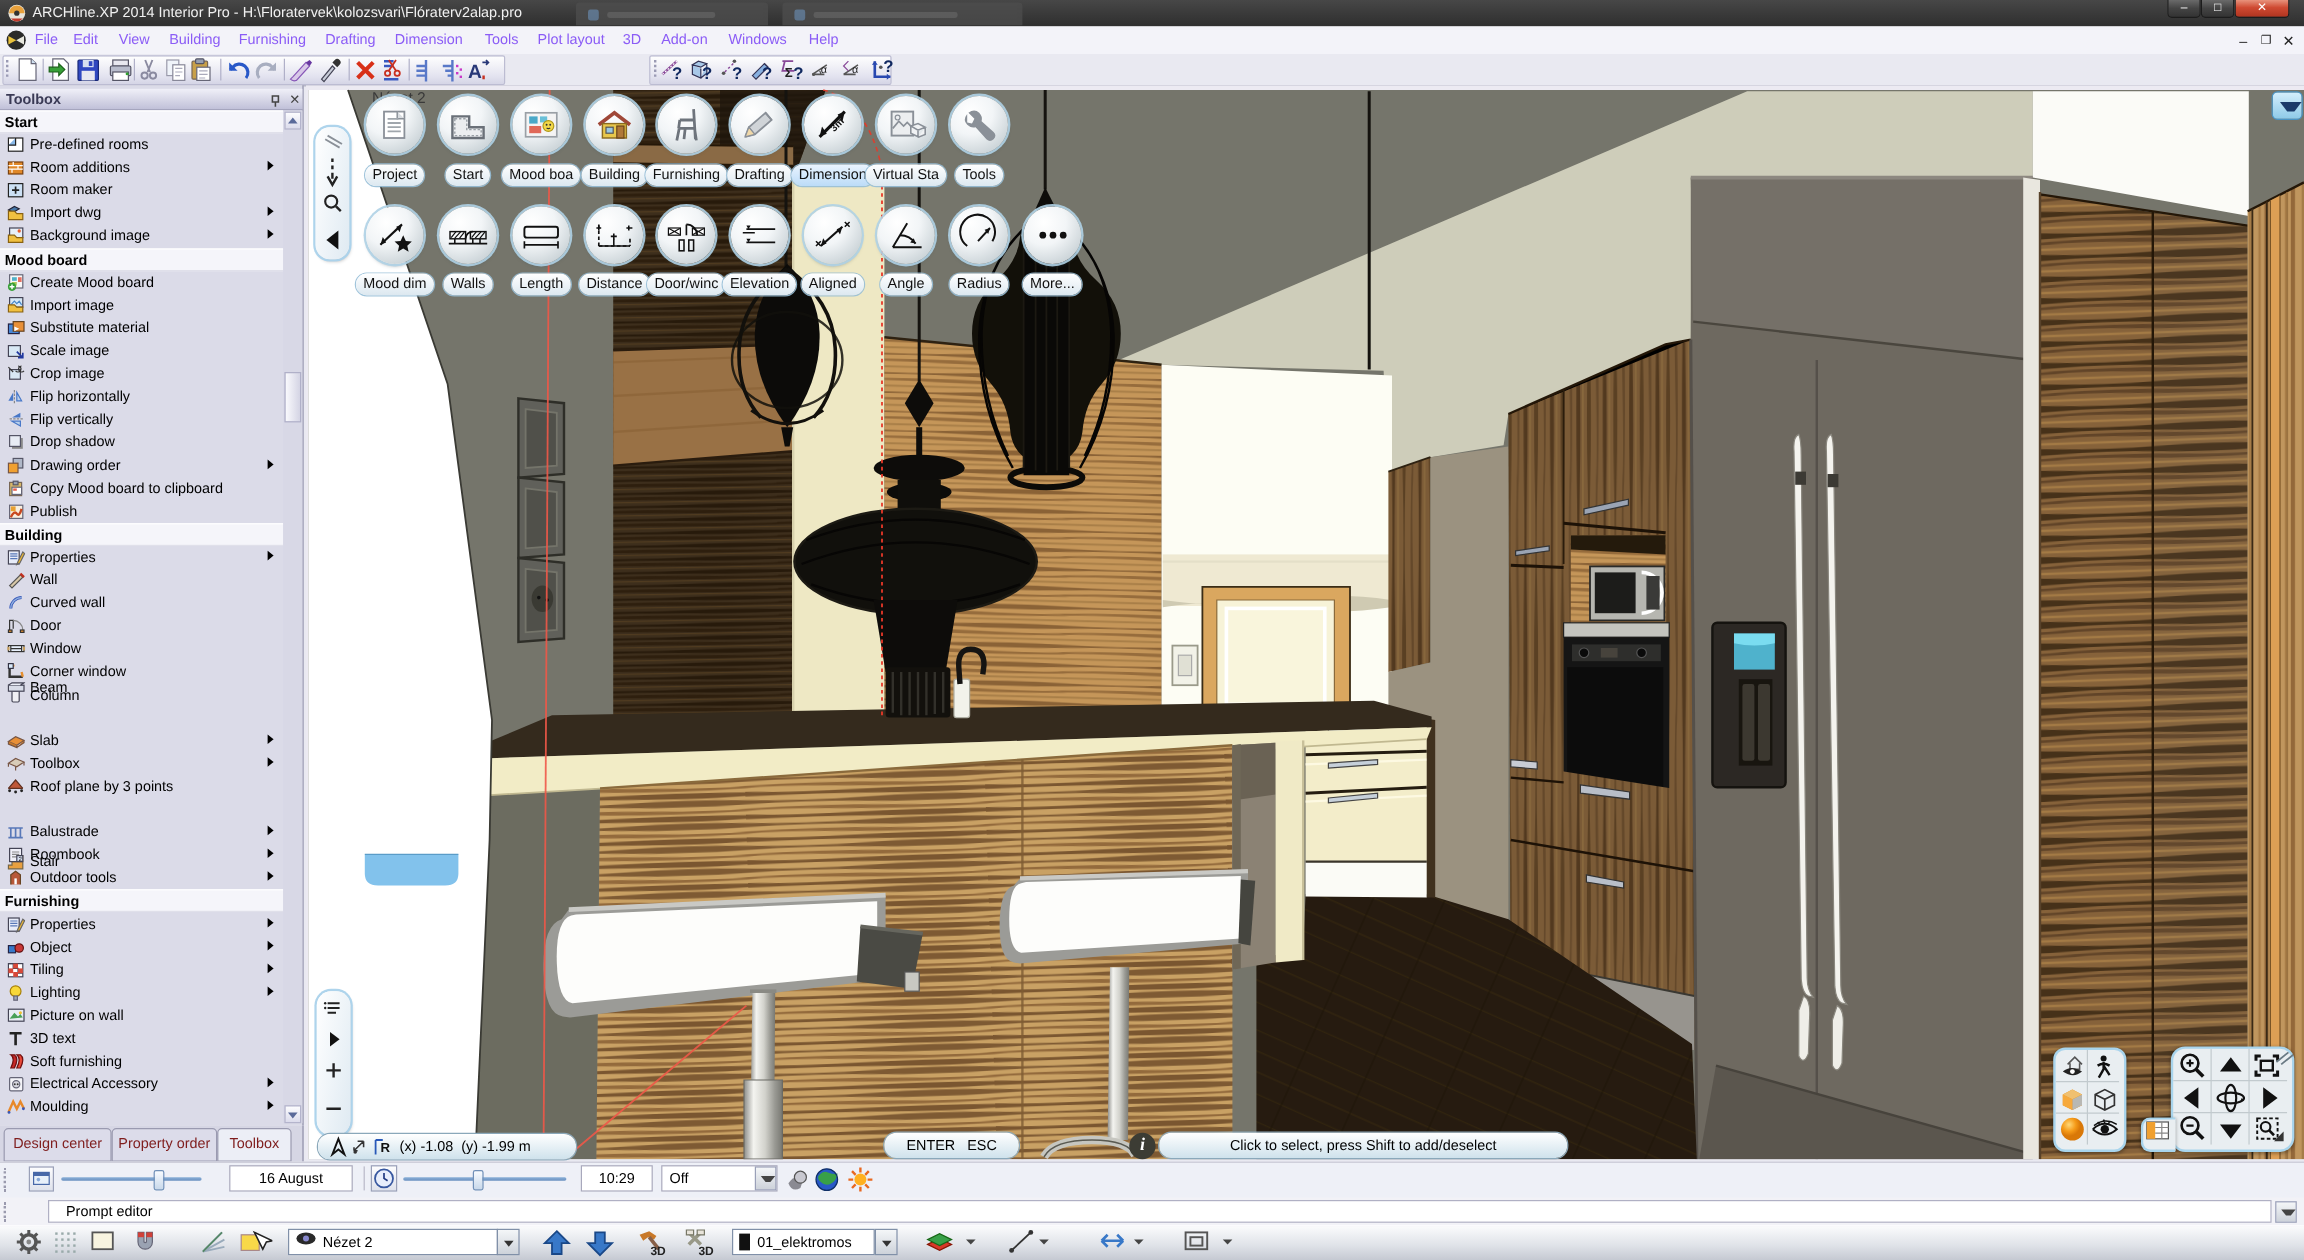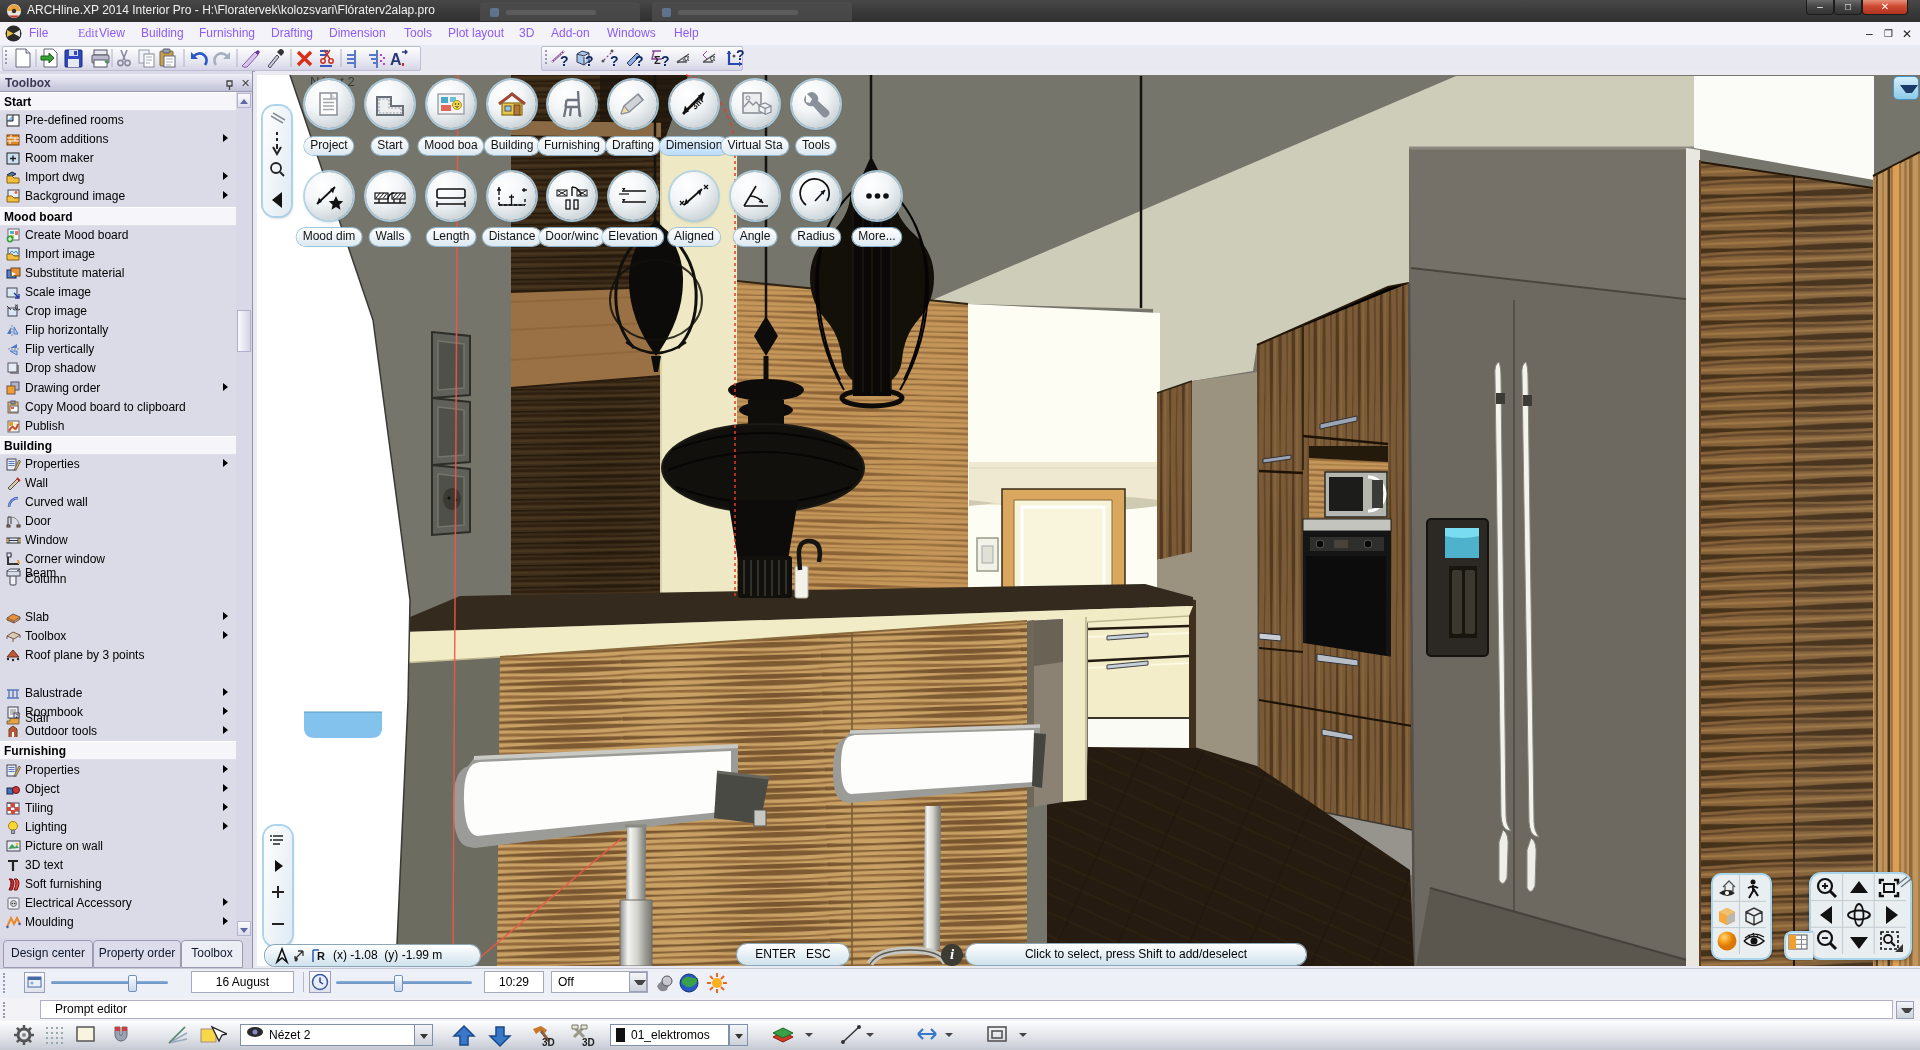--- a/index.html
+++ b/index.html
@@ -19,21 +19,21 @@
 
 #panel{left:0;top:71px;width:253px;height:867px;background:#dbdbe8;border-right:1px solid #8f8fa8;box-sizing:border-box;}
 #panelhdr{left:0;top:74px;width:252px;height:17px;background:linear-gradient(#f0f0f8,#c0c0d8);border-bottom:1px solid #9a9ab5;}
 .sect{position:absolute;left:0;width:236px;height:19px;background:#f5f5fa;border-top:1px solid #fff;border-bottom:1px solid #e0e0ea;box-sizing:border-box;font-weight:bold;font-size:12px;padding-left:4px;line-height:18px;}
 .titem{position:absolute;left:0;width:236px;height:19px;font-size:12px;line-height:19px;}
 .titem .txt{position:absolute;left:25px;top:0;}
 .titem .arr{position:absolute;right:8px;top:4px;width:0;height:0;border-left:5px solid #000;border-top:4px solid transparent;border-bottom:4px solid transparent;}
 .ticon{position:absolute;left:6px;top:2px;width:15px;height:15px;}
 
 #tabsrow{left:0;top:938px;width:253px;height:30px;background:#d6d6e4;border-right:1px solid #8f8fa8;box-sizing:border-box;}
-.btab{position:absolute;top:940px;height:26px;background:#dcdcea;border:1px solid #9a9ab0;border-radius:4px 4px 0 0;font-size:12px;color:#0f172a;text-align:center;line-height:24px;}
+.btab{position:absolute;top:940px;height:26px;background:#dcdcea;border:1px solid #9a9ab0;border-radius:4px 4px 0 0;font-size:12px;color:#7f1d1d;text-align:center;line-height:24px;}
 
 #ctlrow{left:0;top:968px;width:1920px;height:30px;background:#eef0f7;border-top:1px solid #c8c8d4;}
 .slider{position:absolute;height:3px;background:linear-gradient(#8ab0d8,#6a90c0);border-radius:2px;}
 .sthumb{position:absolute;width:7px;height:15px;background:linear-gradient(#f8fbff,#c8d8ea);border:1px solid #7090b8;border-radius:2px;}
 .ibox{position:absolute;background:#fff;border:1px solid #a8a8bc;box-sizing:border-box;font-size:12px;text-align:center;}
 
 #promptrow{left:0;top:998px;width:1920px;height:23px;background:#f2f2f7;}
 #promptbox{left:40px;top:1000px;width:1853px;height:19px;background:#fff;border:1px solid #b0b0c4;box-sizing:border-box;font-size:12px;padding-left:14px;line-height:17px;}
 
 #botbar{left:0;top:1021px;width:1920px;height:29px;background:linear-gradient(#fafbfc,#dfe2e8 55%,#c3c7d0);border-top:1px solid #fff;}
@@ -81,21 +81,21 @@
 
 <div id="menubar" class="abs"></div>
 <div class="abs" style="left:5px;top:25px;width:17px;height:17px;">
 <svg width="17" height="17">
       <circle cx="8.5" cy="8.5" r="8" fill="#2a2a2a"></circle>
       <path d="M2 5 L8.5 8.5 L2 12 Z" fill="#e8c13c"></path>
       <path d="M15 5 L8.5 8.5 L15 12 Z" fill="#e8e8e0"></path>
     </svg>
 </div>
 <div class="menuitem" style="left:29px;">File</div>
-<div class="menuitem" style="left:78px;font-family:Liberation Serif, serif;">Edit</div>
+<div class="menuitem" style="left:61px;">Edit</div>
 <div class="menuitem" style="left:99px;">View</div>
 <div class="menuitem" style="left:141px;">Building</div>
 <div class="menuitem" style="left:199px;">Furnishing</div>
 <div class="menuitem" style="left:271px;">Drafting</div>
 <div class="menuitem" style="left:329px;">Dimension</div>
 <div class="menuitem" style="left:404px;">Tools</div>
 <div class="menuitem" style="left:448px;">Plot layout</div>
 <div class="menuitem" style="left:519px;">3D</div>
 <div class="menuitem" style="left:551px;">Add-on</div>
 <div class="menuitem" style="left:607px;">Windows</div>

